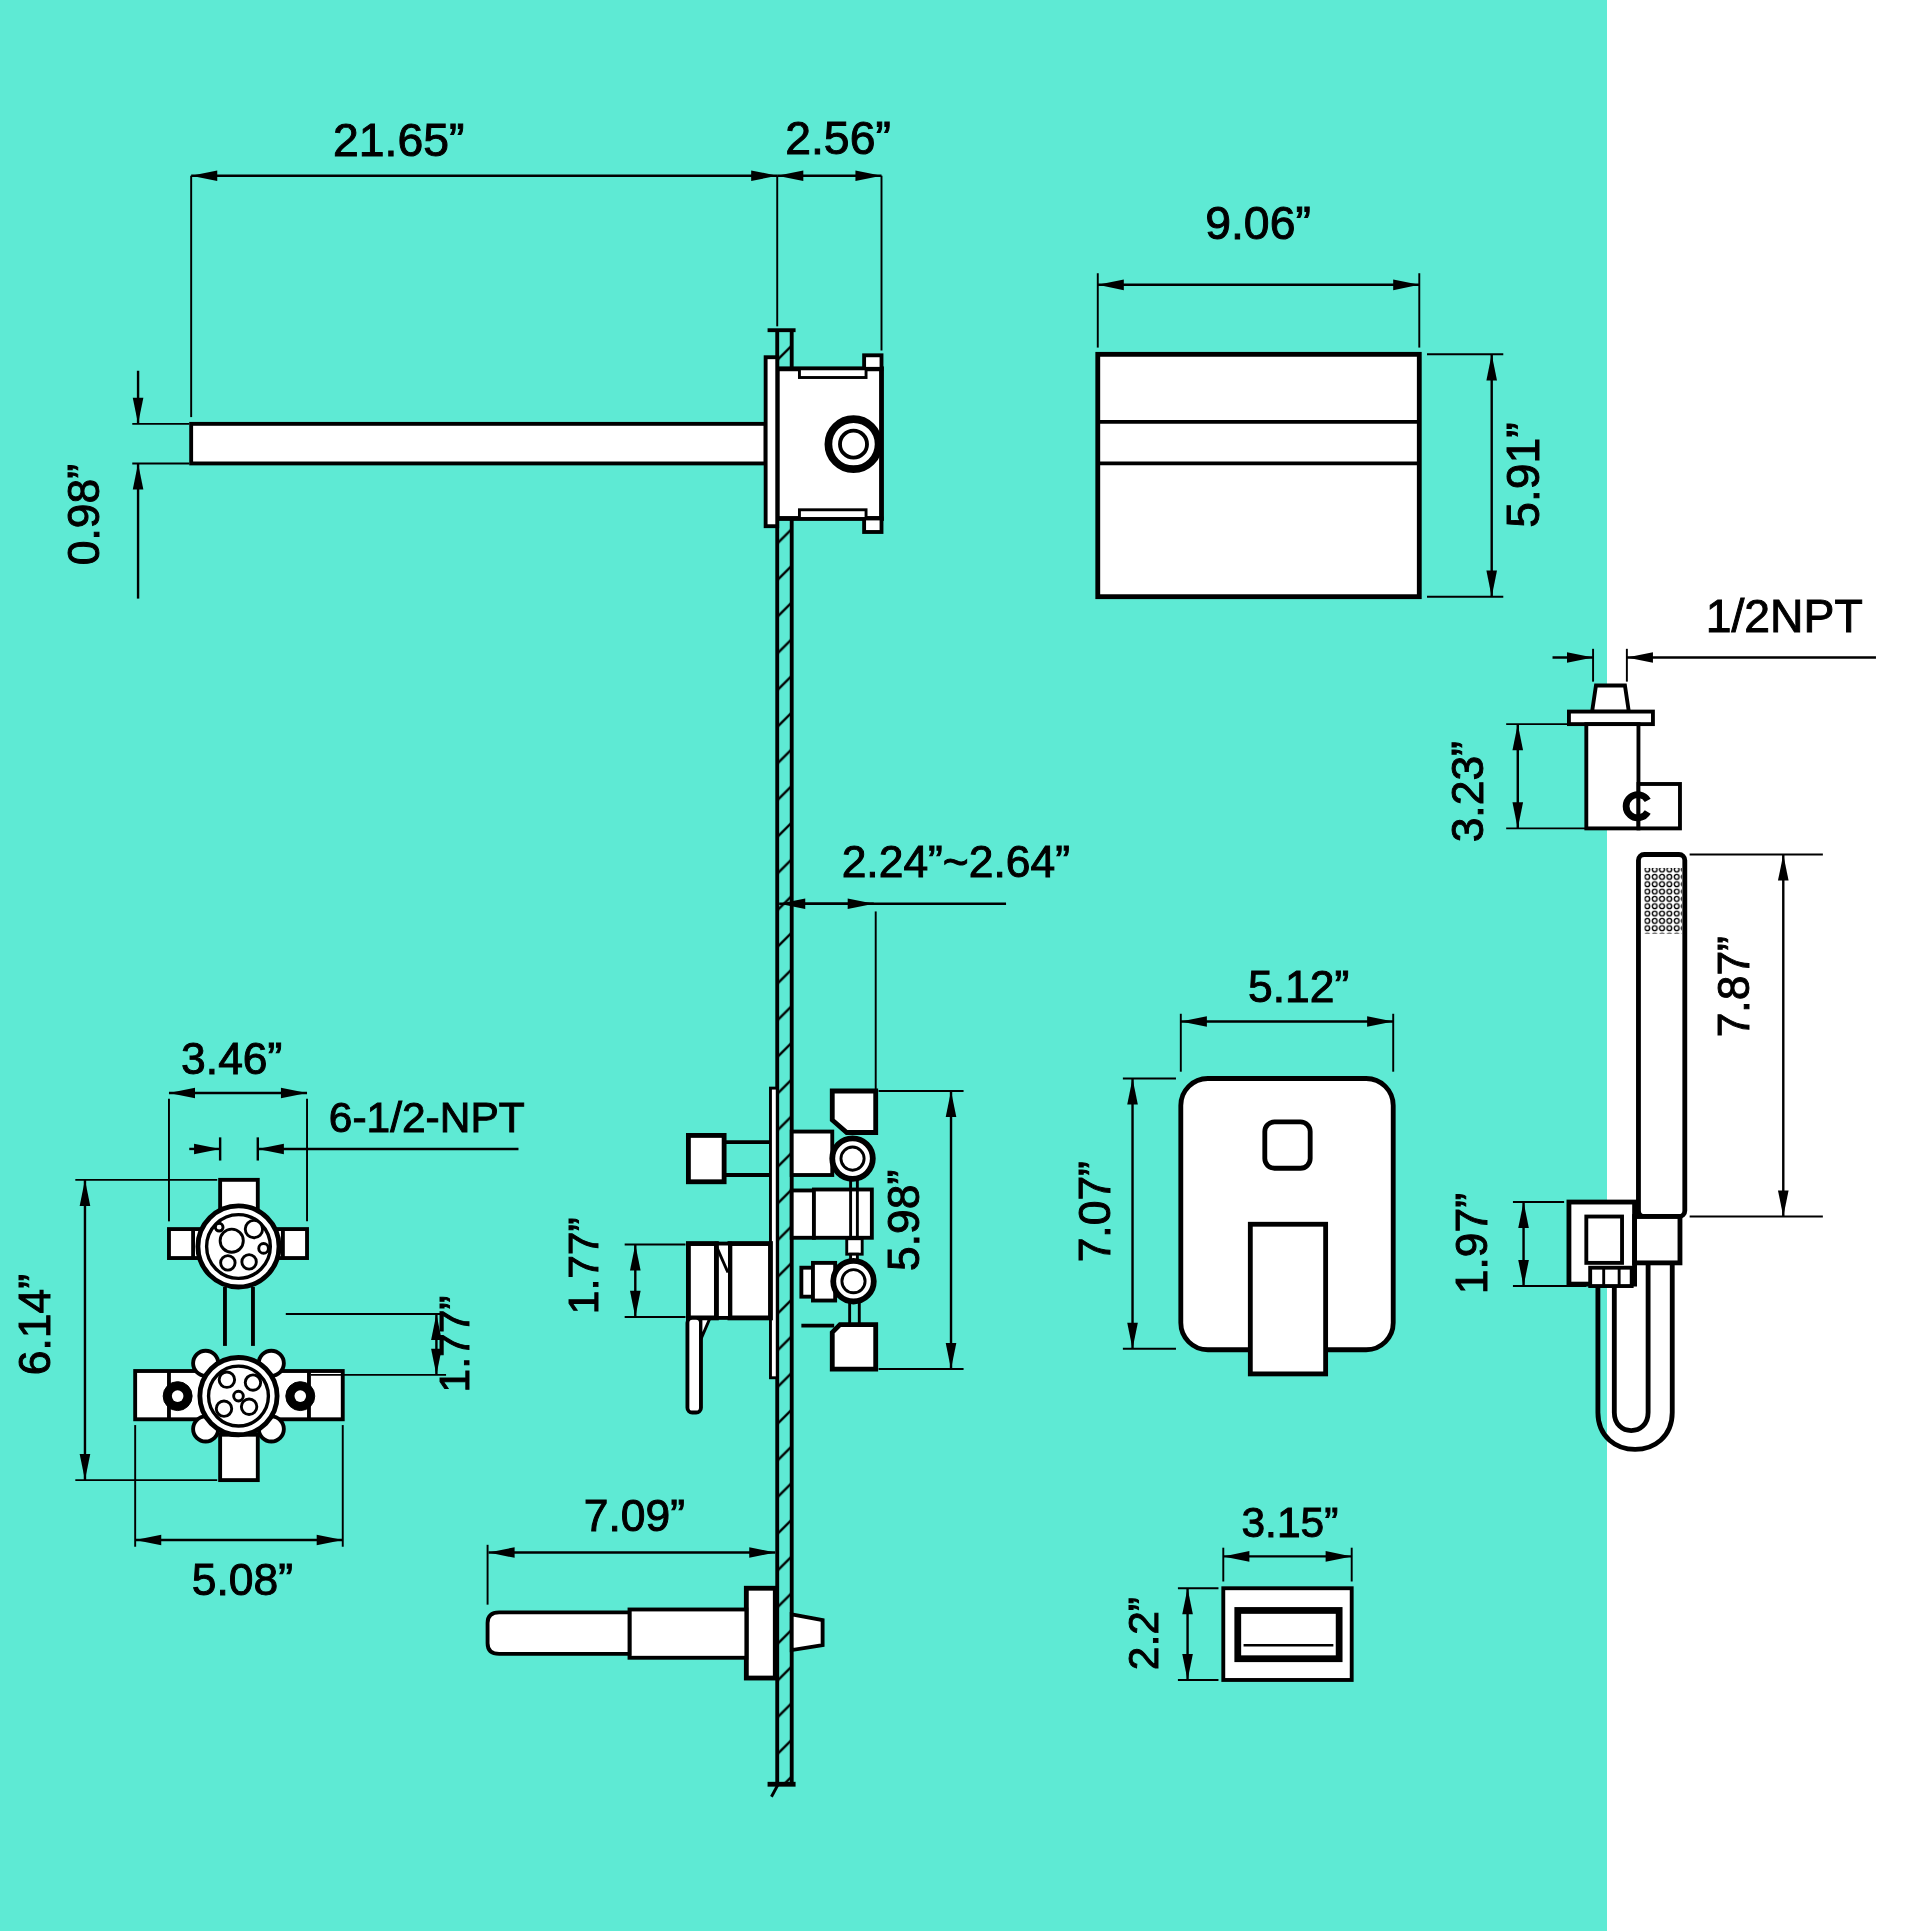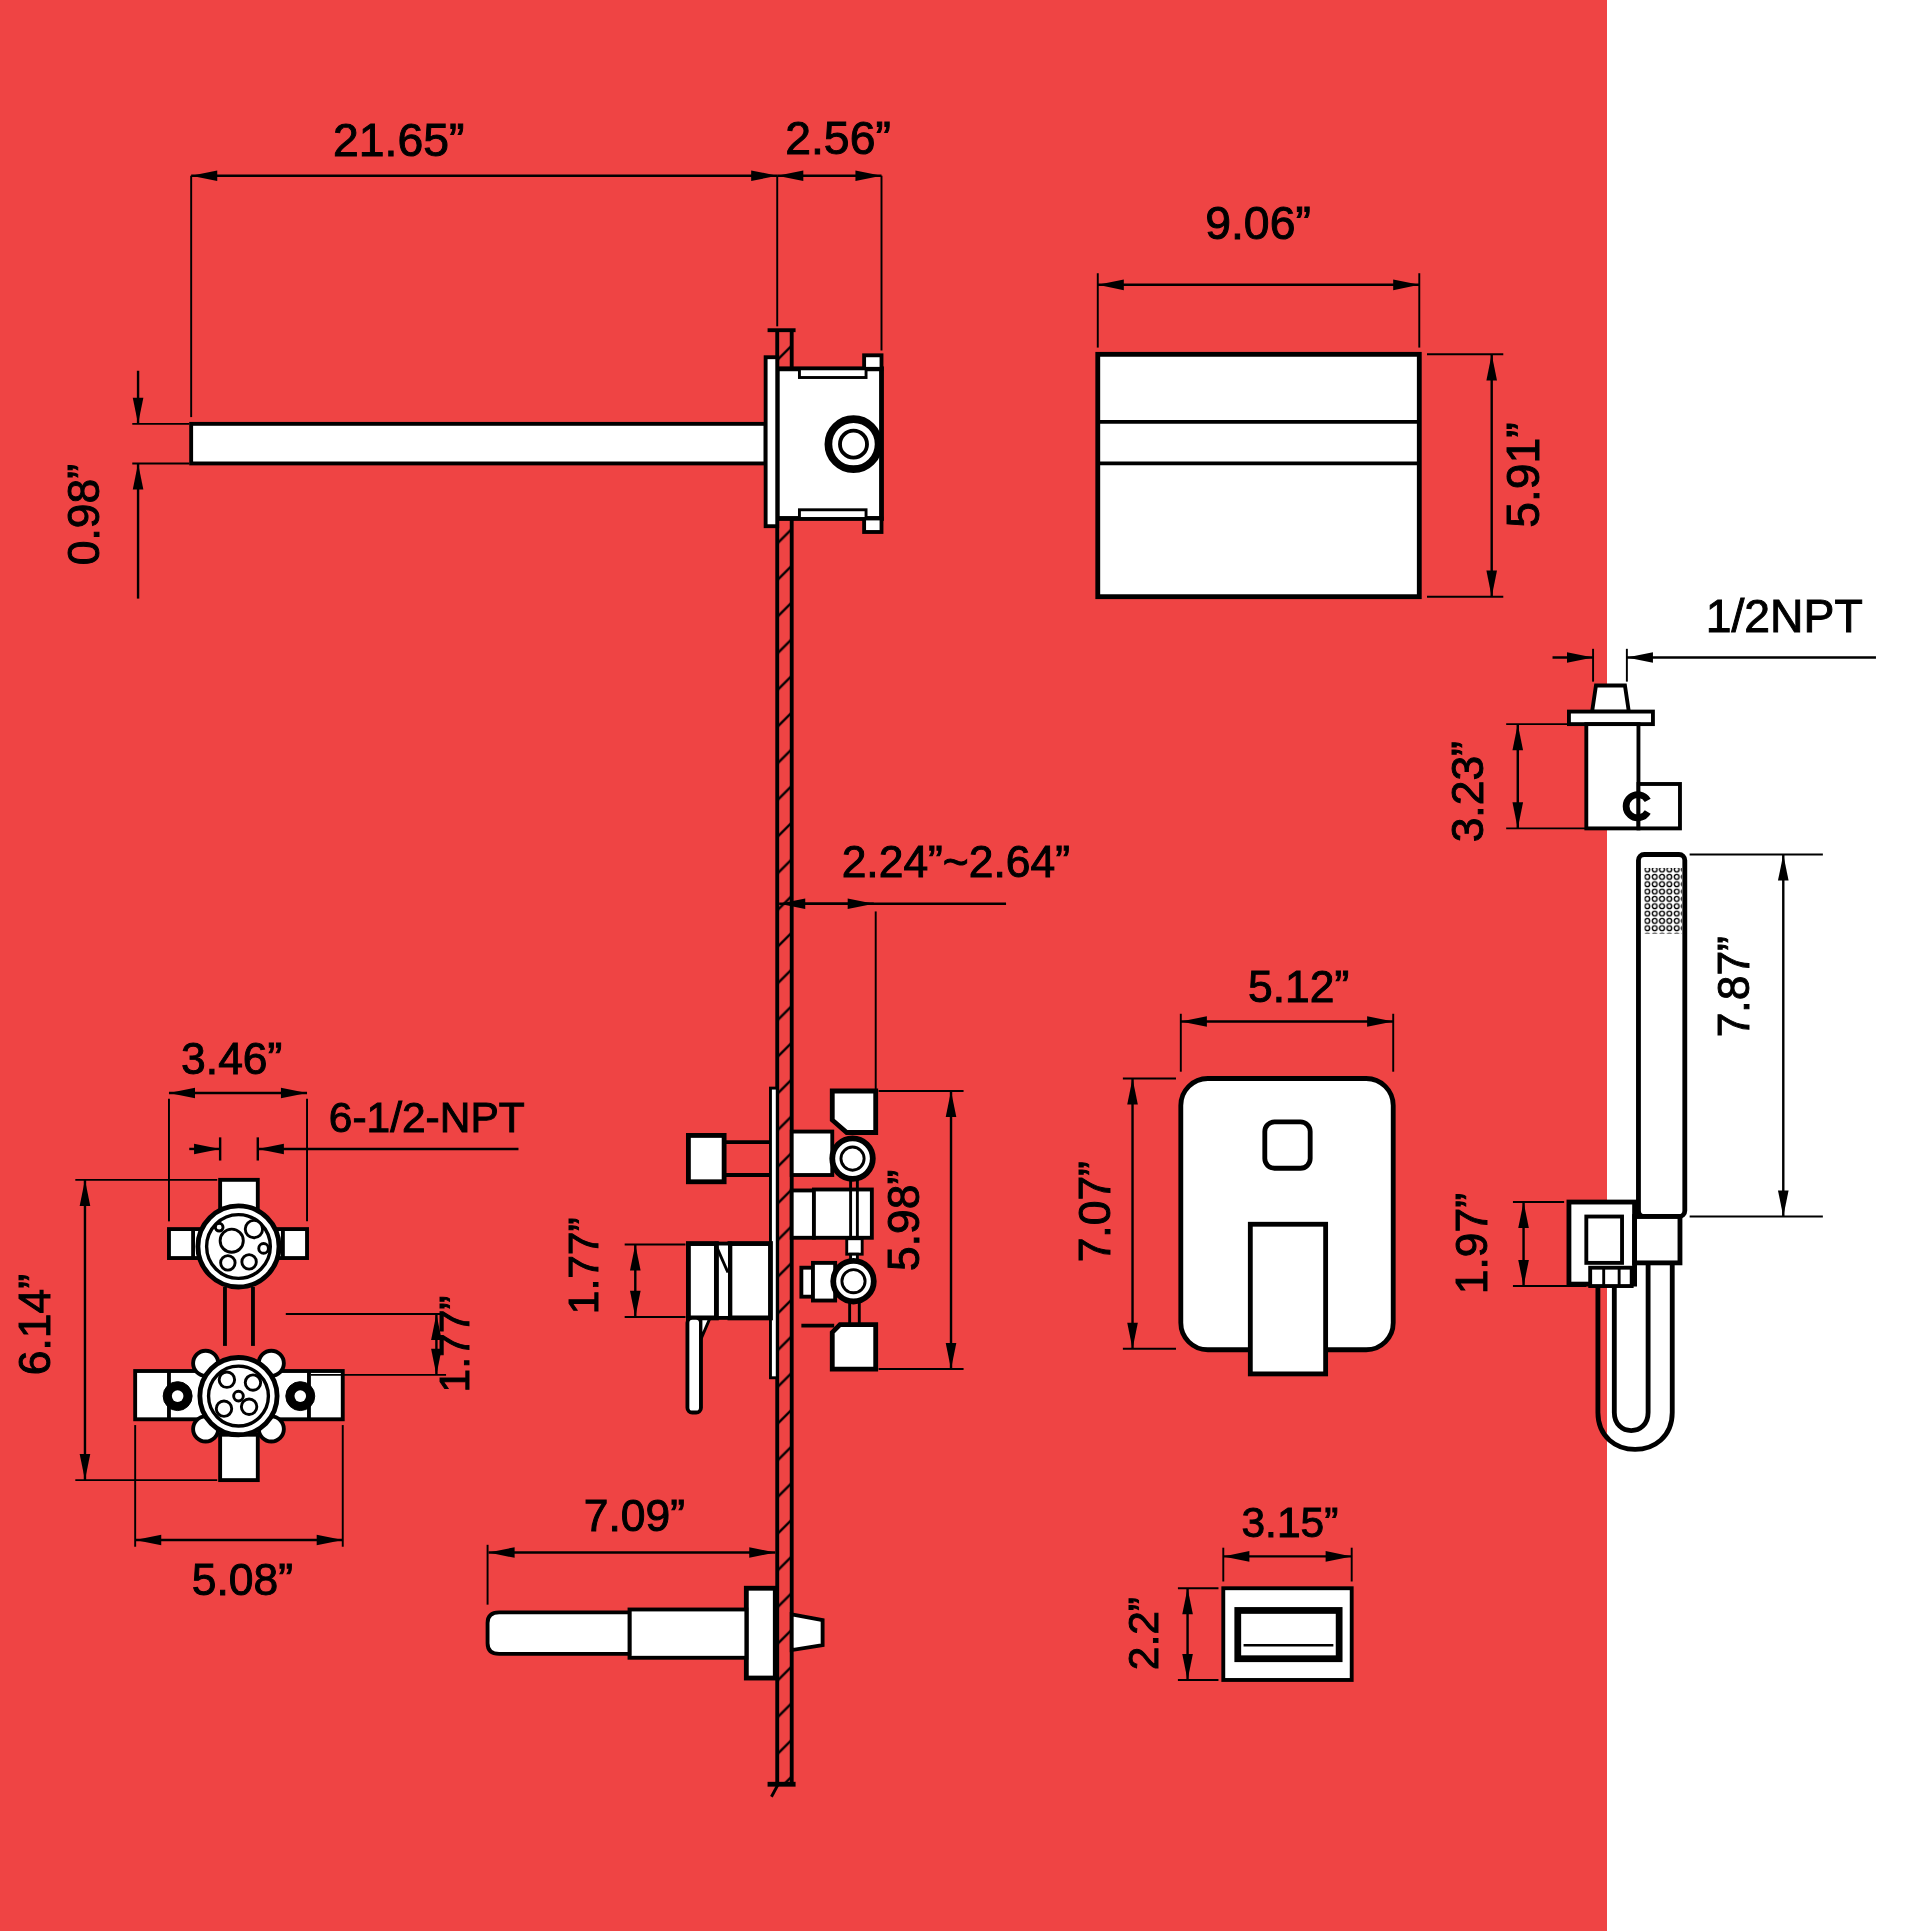--- a/index.html
+++ b/index.html
@@ -1,16 +1,16 @@
 <!DOCTYPE html>
 <html><head>
 <meta charset="utf-8">
 <style>
   html,body{margin:0;padding:0;background:#ffffff;}
-  .sheet{width:1607px;height:1931px;position:relative;background:#ef4444;
+  .sheet{width:1607px;height:1931px;position:relative;background:#5eead4;
          font-family:"Liberation Sans", sans-serif;}
   svg{display:block;}
   svg text{font-family:"Liberation Sans", sans-serif; fill:#000000;}
   .dim-text{font-size:46px;}
   .dim-text-lg{font-size:48px;}
   .dim-text-sm{font-size:44px;}
 </style>
 </head>
 <body>
 

